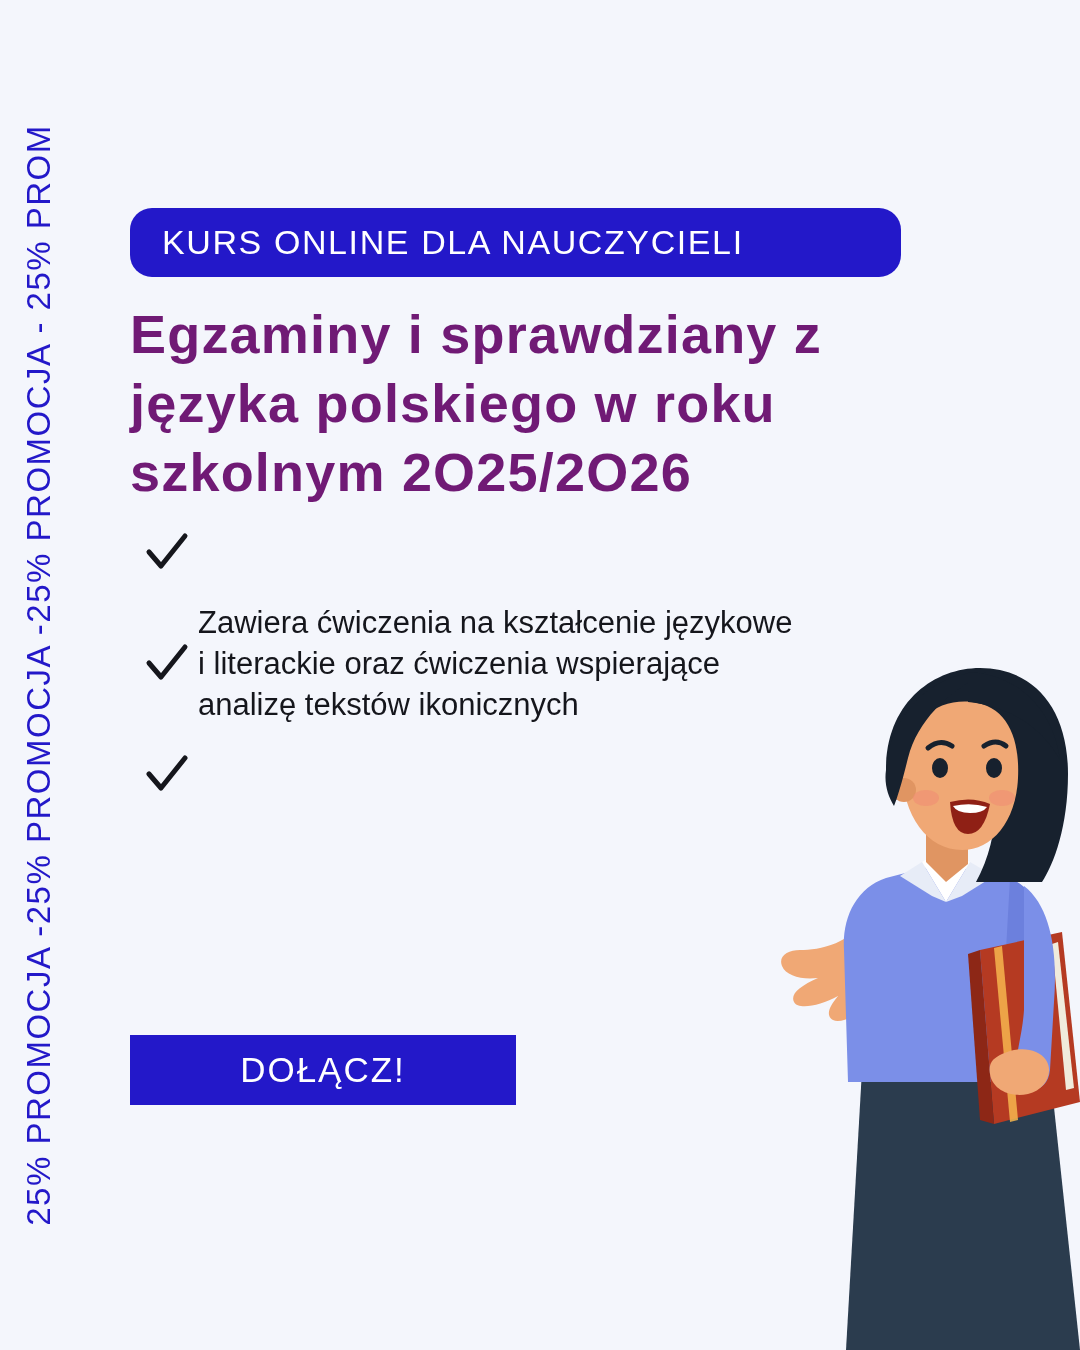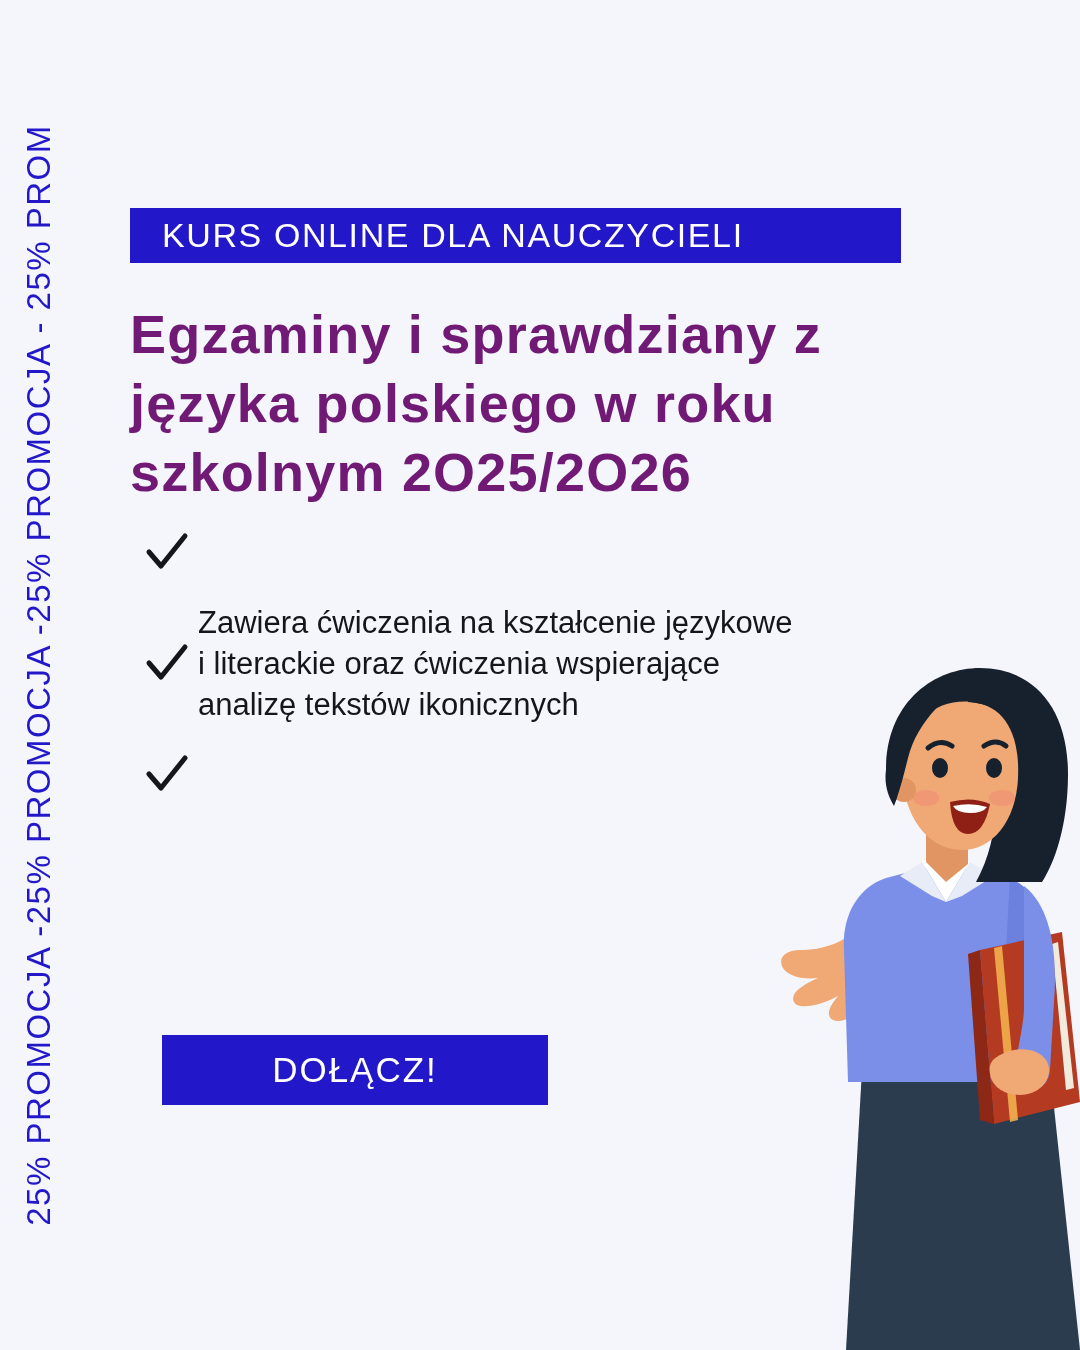--- a/index.html
+++ b/index.html
@@ -47,29 +47,30 @@
     top: 0;
     width: 830px;
     height: 1350px;
   }
 
   .eyebrow {
     position: absolute;
     left: 0;
     top: 208px;
     width: 771px;
-    height: 55px;
+    height: 69px;
     background: #2318c9;
     color: #ffffff;
     font-size: 34px;
     letter-spacing: 1.6px;
     display: flex;
     align-items: center;
     padding-left: 32px;
     font-weight: 400;
+    border-radius: 22px;
   }
 
   .headline {
     position: absolute;
     left: 0;
     top: 300px;
     width: 830px;
     color: #701a75;
     font-size: 54px;
     font-weight: bold;
@@ -115,21 +116,20 @@
     background: #2318c9;
     color: #ffffff;
     display: flex;
     align-items: center;
     justify-content: center;
     font-size: 35px;
     letter-spacing: 2px;
     border: none;
     cursor: pointer;
     font-family: "Liberation Sans", sans-serif;
-    margin-left: 32px;
   }
 
   
   .illustration {
     position: absolute;
     right: 0;
     bottom: 0;
     width: 430px;
     height: 700px;
   }

